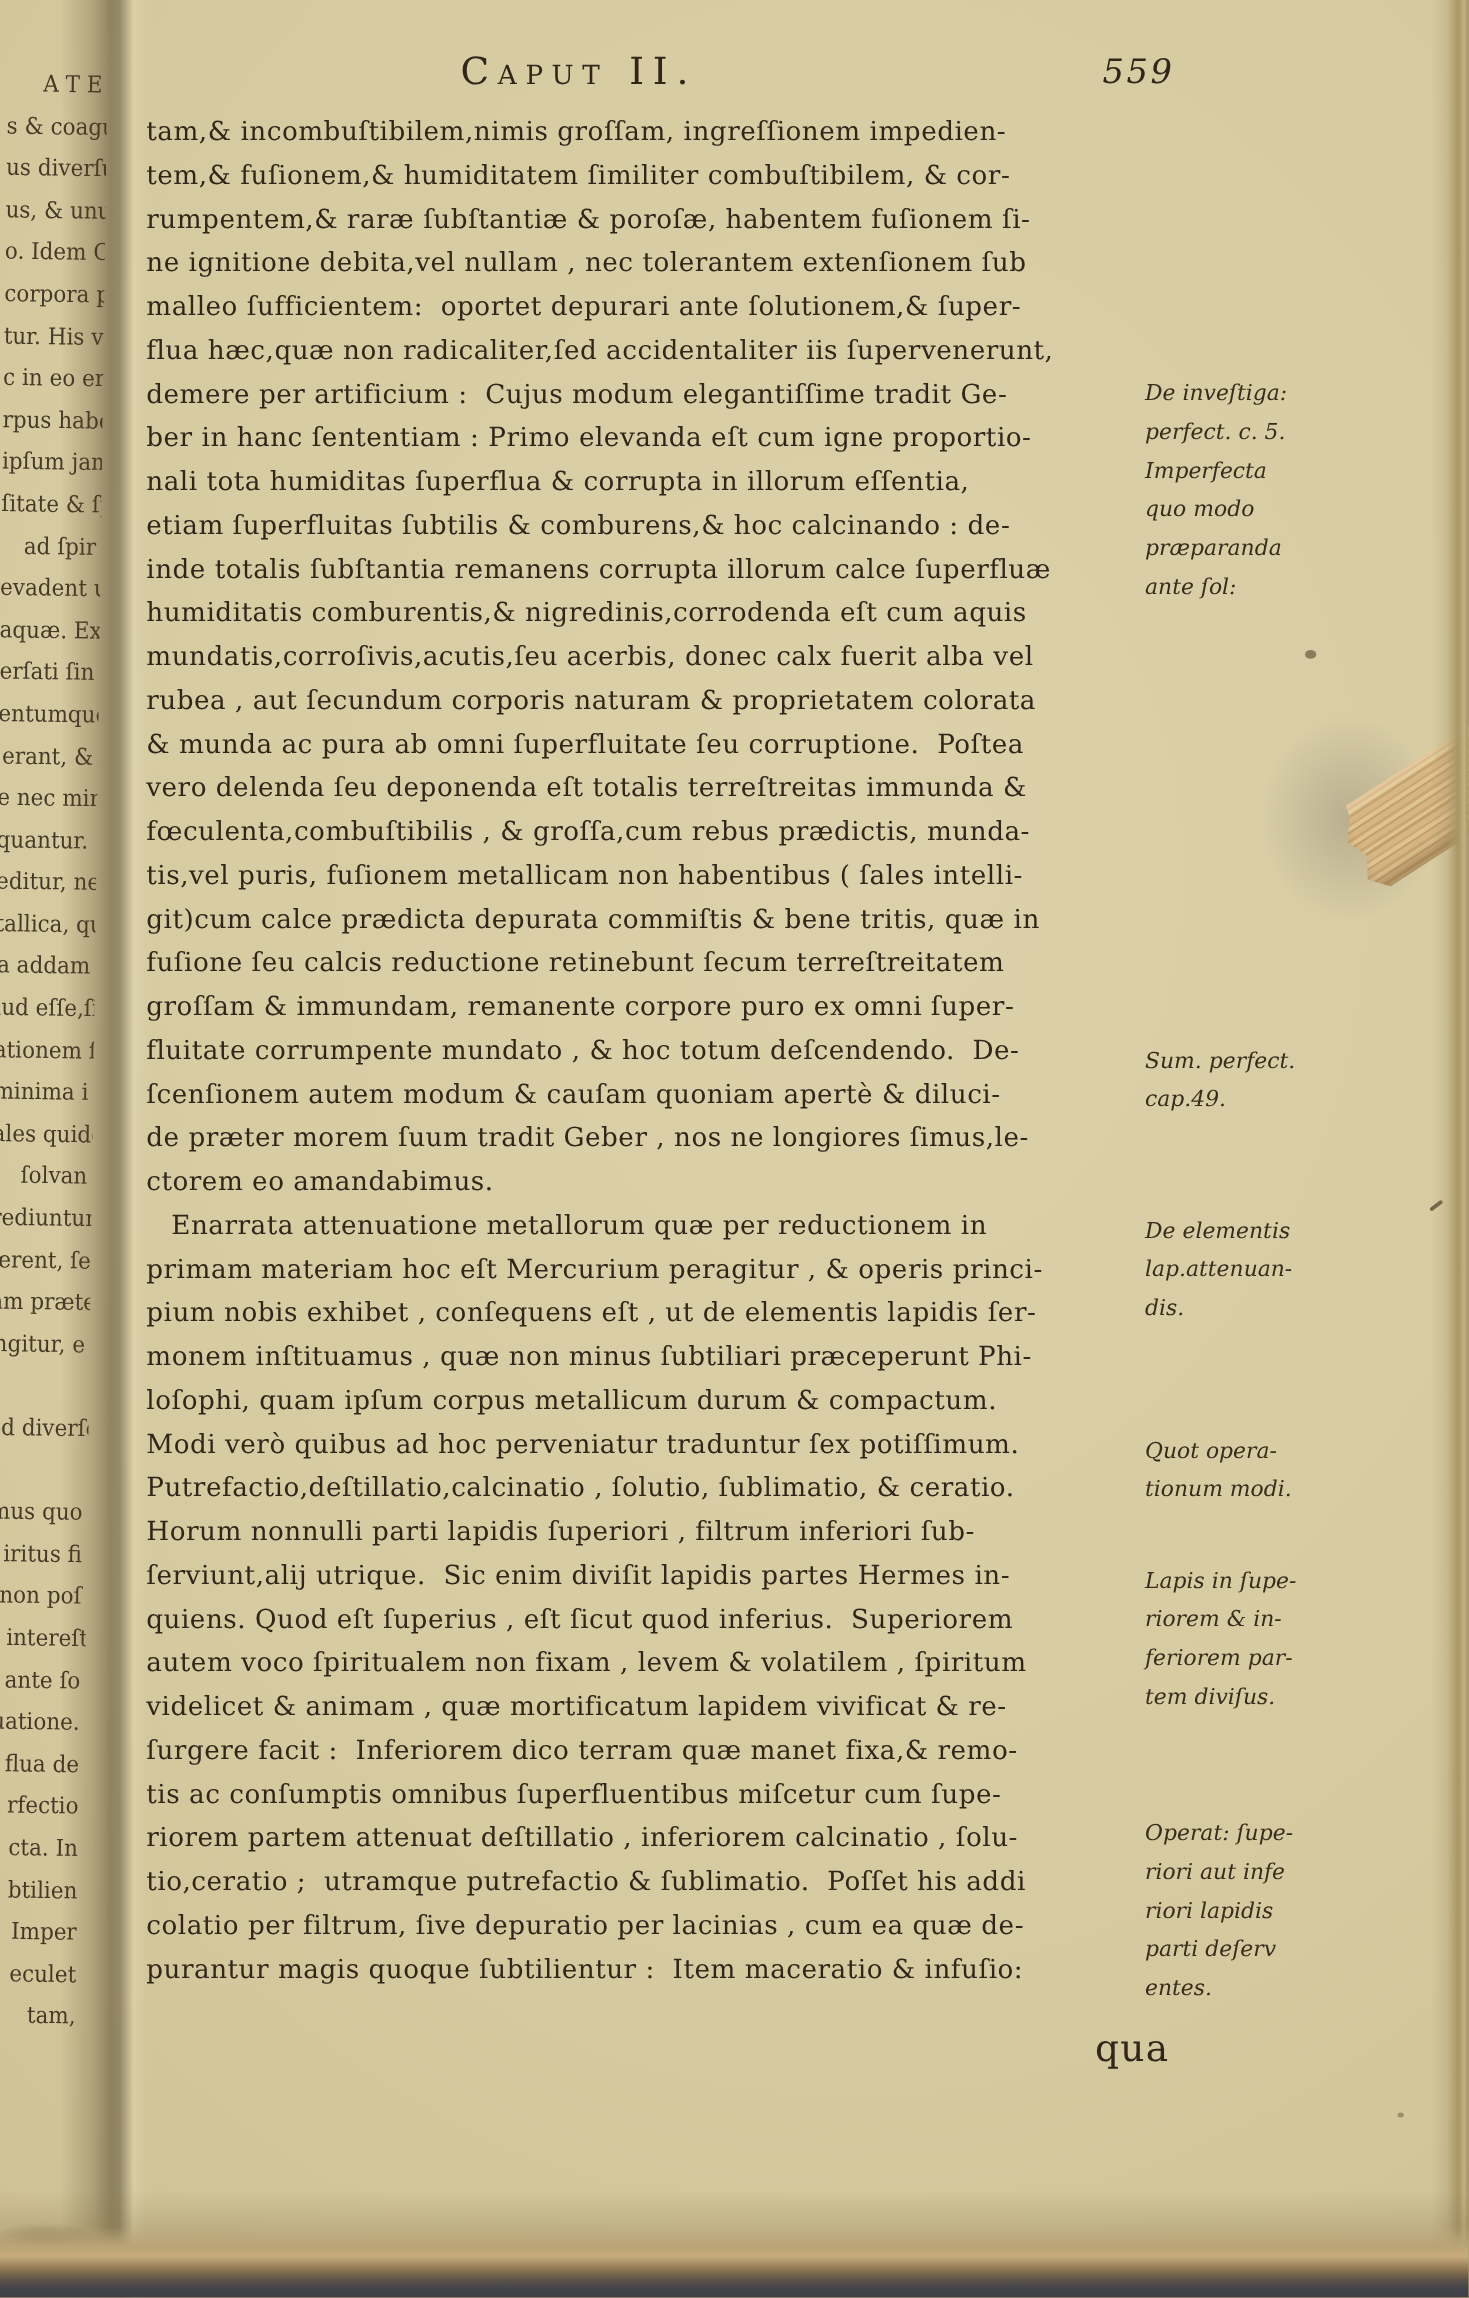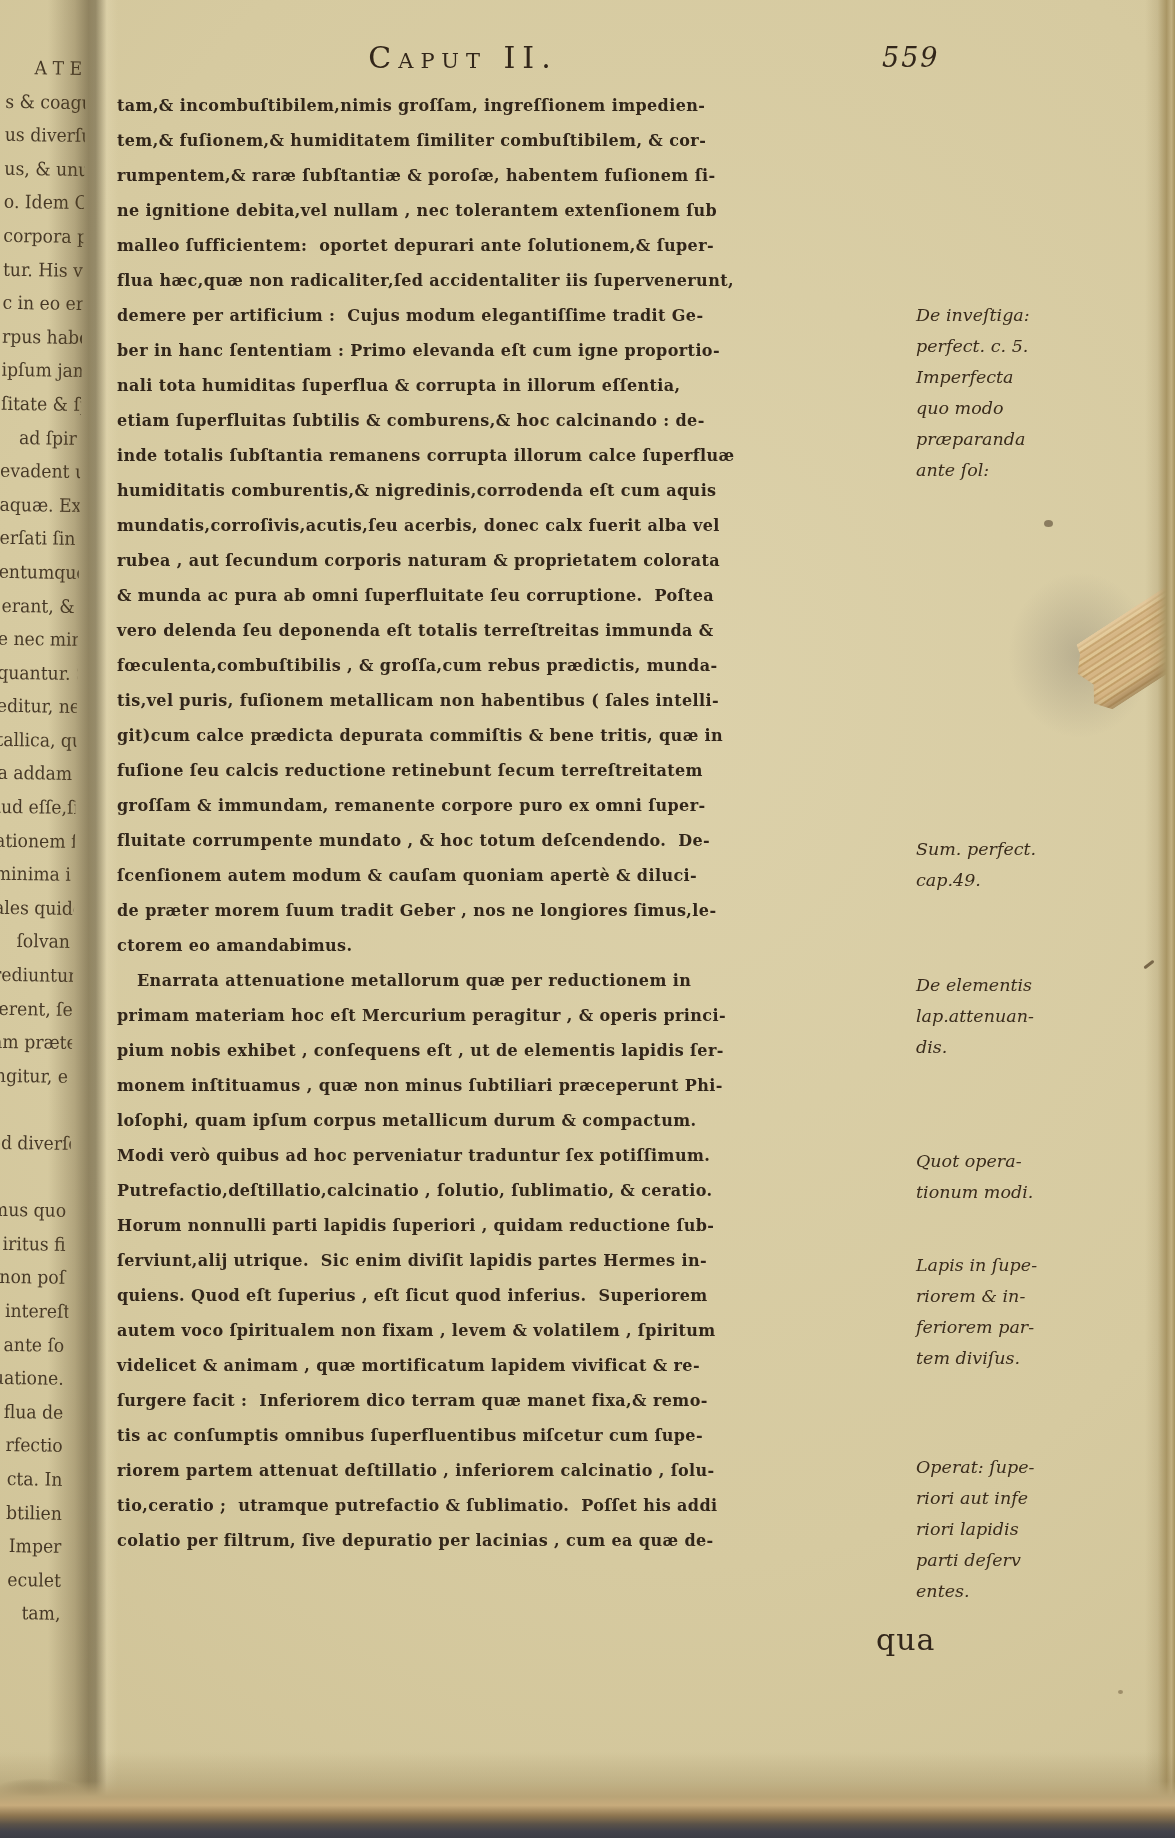--- a/index.html
+++ b/index.html
@@ -29,21 +29,21 @@
       rgba(235,225,190,.28) 84%,
       rgba(80,64,34,0) 100%);
   }
   
   .caput{
     position:absolute;left:298px;top:40px;width:330px;text-align:center;
     font-variant:small-caps;font-size:30px;letter-spacing:7px;white-space:pre;
   }
   .pagenum{position:absolute;left:882px;top:42px;font-style:italic;font-size:27px;letter-spacing:2px;}
   
-  .bodytext{position:absolute;left:117px;top:88px;width:800px;font-size:16px;letter-spacing:.4px;font-weight:bold;}
+  .bodytext{position:absolute;left:117px;top:88px;width:800px;font-size:21px;letter-spacing:.4px;}
   .bodyline{height:35px;line-height:35px;white-space:pre;}
   .bodyline:nth-child(26){padding-left:20px;}
   .catchword{position:absolute;left:876px;top:1622px;font-size:30px;letter-spacing:1px;}
   
   .marginalia{position:absolute;left:916px;top:0;width:170px;font-style:italic;font-size:17.5px;color:#3a2c1c;}
   .mnote{position:absolute;left:0;}
   .mnote div{height:31px;line-height:31px;white-space:pre;}
   .mn1{top:300px;} .mn2{top:834px;} .mn3{top:970px;}
   .mn4{top:1146px;} .mn5{top:1250px;} .mn6{top:1452px;}
   
@@ -180,30 +180,31 @@
       <div class="bodyline">ſcenſionem autem modum &amp; cauſam quoniam apertè &amp; diluci-</div>
       <div class="bodyline">de præter morem ſuum tradit Geber , nos ne longiores ſimus,le-</div>
       <div class="bodyline">ctorem eo amandabimus.</div>
       <div class="bodyline">Enarrata attenuatione metallorum quæ per reductionem in</div>
       <div class="bodyline">primam materiam hoc eſt Mercurium peragitur , &amp; operis princi-</div>
       <div class="bodyline">pium nobis exhibet , conſequens eſt , ut de elementis lapidis ſer-</div>
       <div class="bodyline">monem inſtituamus , quæ non minus ſubtiliari præceperunt Phi-</div>
       <div class="bodyline">loſophi, quam ipſum corpus metallicum durum &amp; compactum.</div>
       <div class="bodyline">Modi verò quibus ad hoc perveniatur traduntur ſex potiſſimum.</div>
       <div class="bodyline">Putrefactio,deſtillatio,calcinatio , ſolutio, ſublimatio, &amp; ceratio.</div>
-      <div class="bodyline">Horum nonnulli parti lapidis ſuperiori , quidam reductione ſub-</div>
+      <div class="bodyline">Horum nonnulli parti lapidis ſuperiori , filtrum inferiori ſub-</div>
       <div class="bodyline">ſerviunt,alij utrique.  Sic enim diviſit lapidis partes Hermes in-</div>
       <div class="bodyline">quiens. Quod eſt ſuperius , eſt ſicut quod inferius.  Superiorem</div>
       <div class="bodyline">autem voco ſpiritualem non fixam , levem &amp; volatilem , ſpiritum</div>
       <div class="bodyline">videlicet &amp; animam , quæ mortificatum lapidem vivificat &amp; re-</div>
       <div class="bodyline">ſurgere facit :  Inferiorem dico terram quæ manet fixa,&amp; remo-</div>
       <div class="bodyline">tis ac conſumptis omnibus ſuperfluentibus miſcetur cum ſupe-</div>
       <div class="bodyline">riorem partem attenuat deſtillatio , inferiorem calcinatio , ſolu-</div>
       <div class="bodyline">tio,ceratio ;  utramque putrefactio &amp; ſublimatio.  Poſſet his addi</div>
       <div class="bodyline">colatio per filtrum, ſive depuratio per lacinias , cum ea quæ de-</div>
+      <div class="bodyline">purantur magis quoque ſubtilientur :  Item maceratio &amp; infuſio:</div>
     </div>
 
   <div class="catchword">qua</div>
 
   <div class="marginalia">
     <div class="mnote mn1">
         <div>De inveſtiga:</div>
         <div>perfect. c. 5.</div>
         <div>Imperfecta</div>
         <div>quo modo</div>

